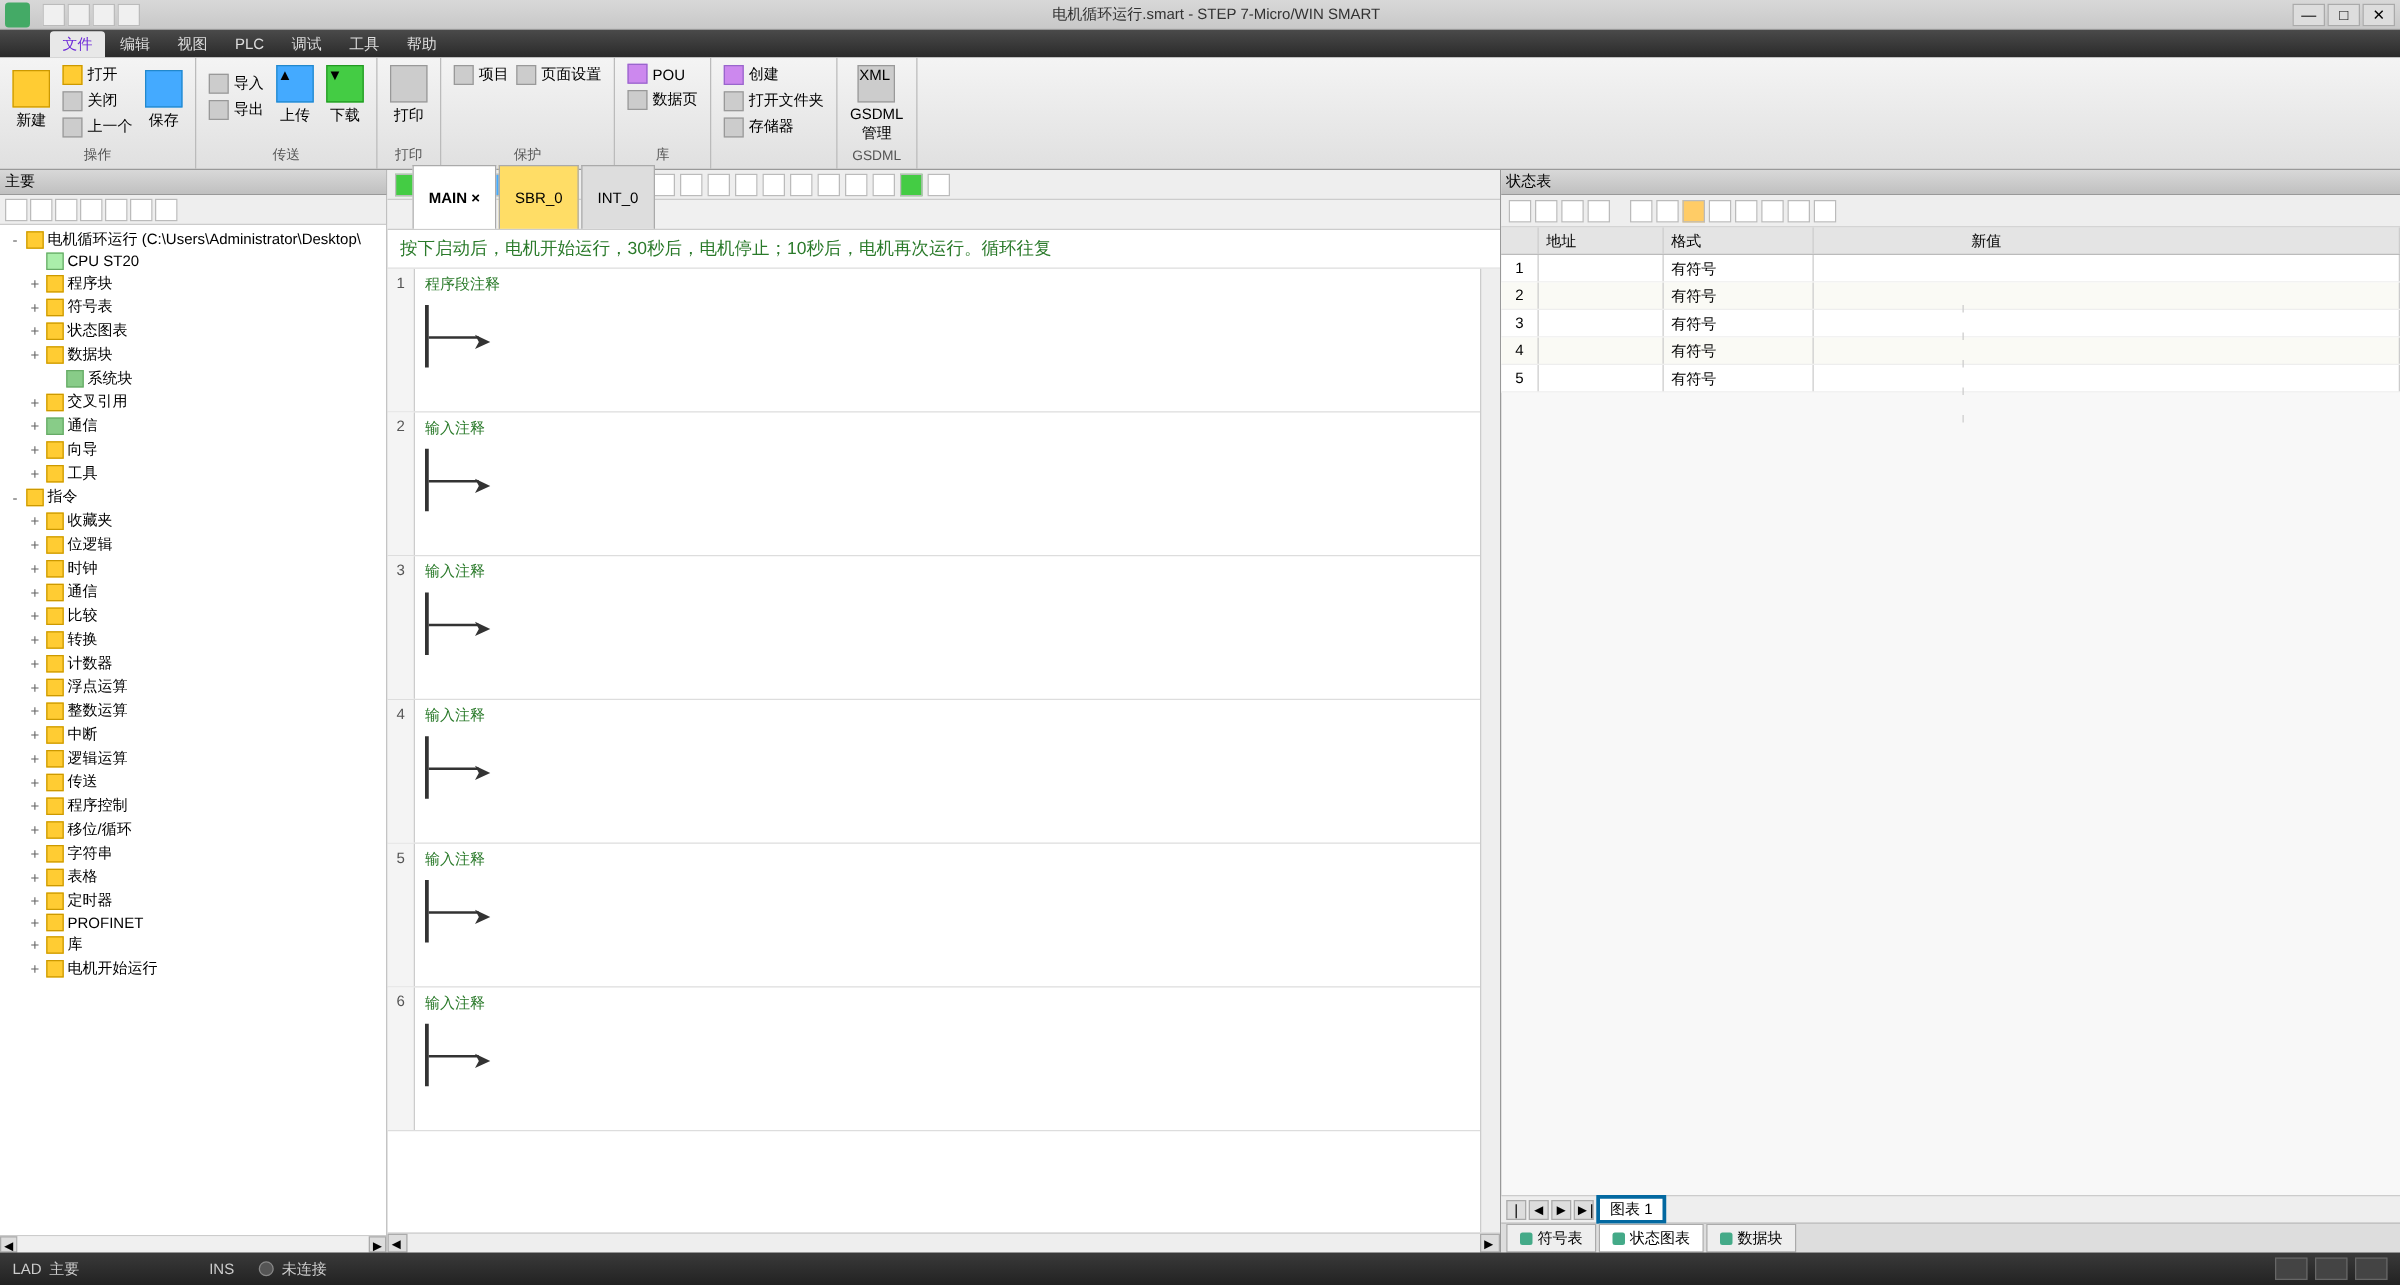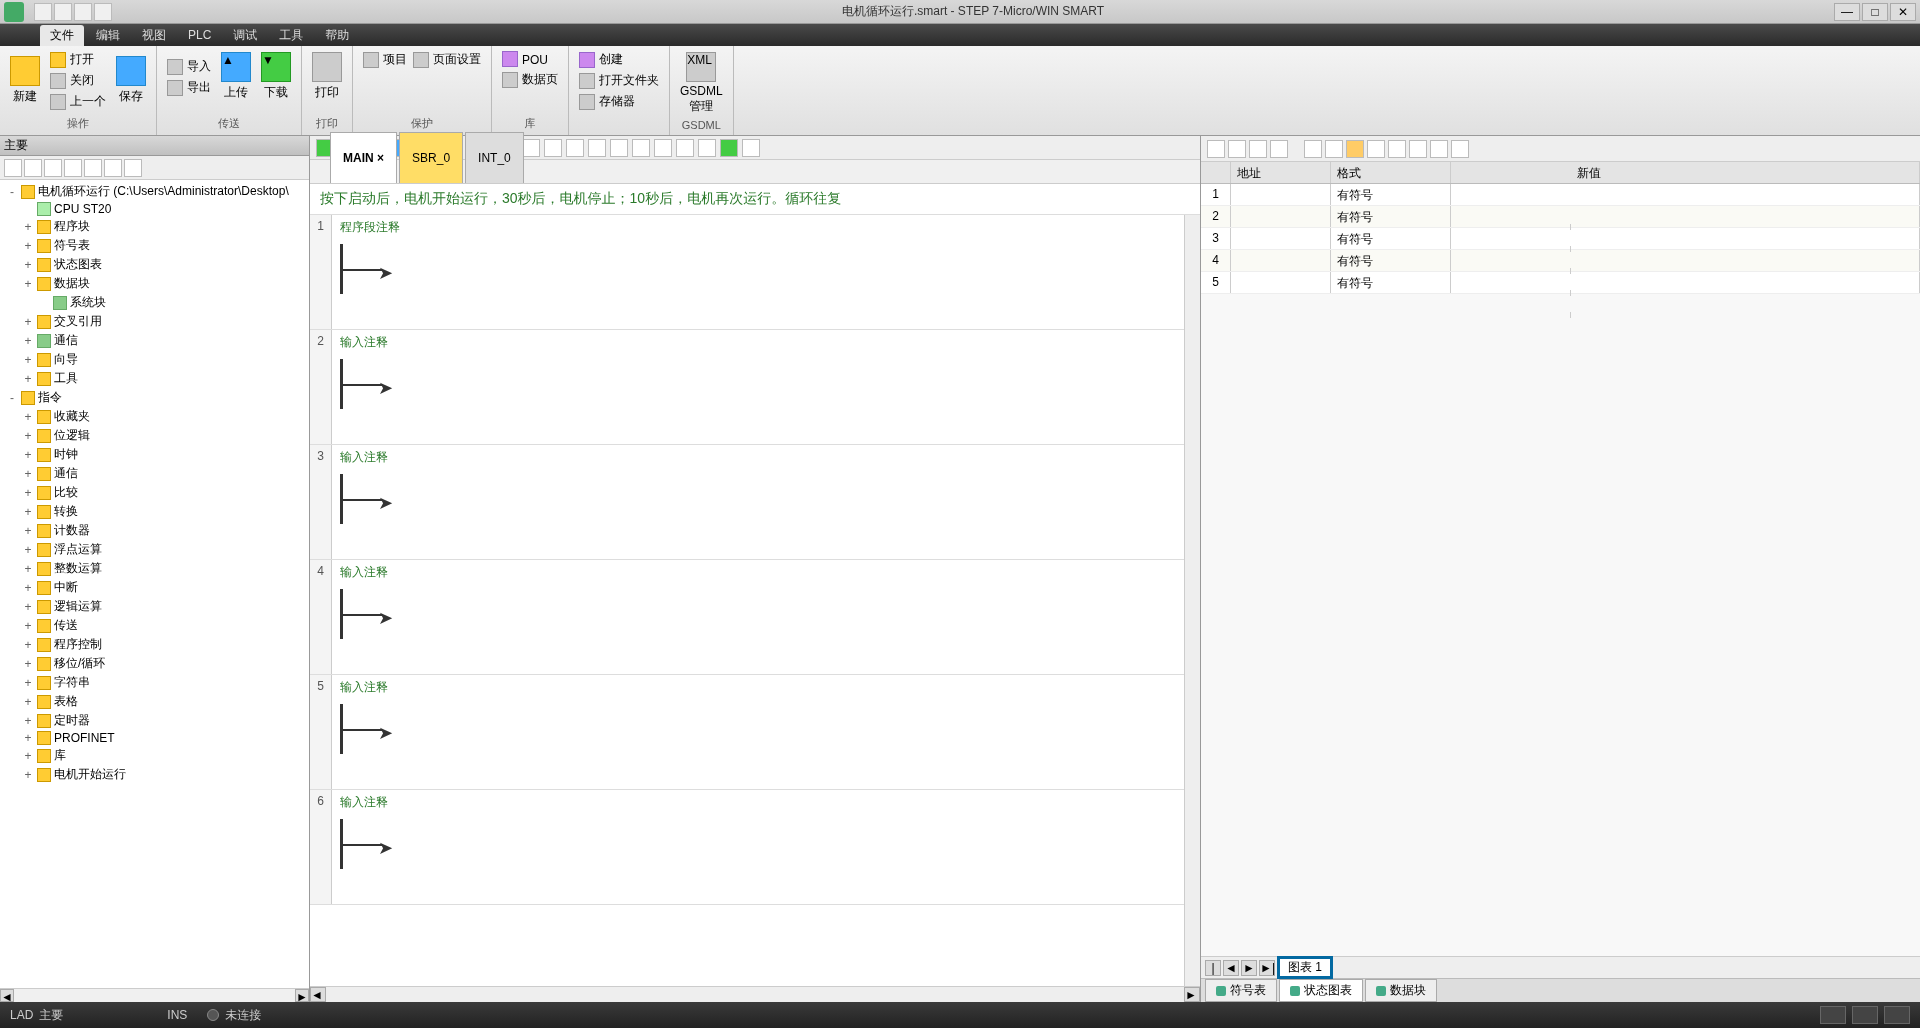--- a/index.html
+++ b/index.html
@@ -10,21 +10,21 @@
 .title-bar .app-icon { width: 20px; height: 20px; background: #4a6; border-radius: 3px; margin-right: 4px; }
 .qat { display: flex; gap: 2px; margin-left: 6px; }
 .qat .qbtn { width: 18px; height: 18px; background: #f0f0f0; border: 1px solid #bbb; }
 .title-text { flex: 1; text-align: center; color: #333; }
 .win-controls { display: flex; gap: 2px; }
 .win-controls div { width: 26px; height: 18px; background: #ddd; border: 1px solid #aaa; text-align: center; line-height: 16px; }
 
 
 .menu-tabs { height: 22px; background: linear-gradient(#4a4a4a,#2a2a2a); display: flex; align-items: center; padding-left: 40px; gap: 2px; }
 .menu-tabs .mtab { padding: 2px 10px; color: #ddd; cursor: pointer; }
-.menu-tabs .mtab.active { background: #e8e8e8; color: #000000; border-radius: 3px 3px 0 0; }
+.menu-tabs .mtab.active { background: #e8e8e8; color: #6d28d9; border-radius: 3px 3px 0 0; }
 
 
 .ribbon { height: 90px; background: linear-gradient(#f4f4f4,#e0e0e0); border-bottom: 1px solid #999; display: flex; }
 .rgroup { border-right: 1px solid #bbb; padding: 4px 8px; display: flex; flex-direction: column; justify-content: space-between; }
 .rgroup .row { display: flex; gap: 6px; align-items: center; }
 .rbig { display: flex; flex-direction: column; align-items: center; gap: 2px; cursor: pointer; padding: 2px; }
 .rbig .ico { width: 30px; height: 30px; }
 .rsmall { display: flex; align-items: flex-end; gap: 4px; cursor: pointer; padding: 1px 2px; }
 .rsmall .ico { width: 16px; height: 16px; }
 .ico.yellow { background: #fc3; border: 1px solid #c90; }
@@ -539,20 +539,21 @@
       <div class="vscroll"></div>
     </div>
     <div class="hscroll">
       <div class="sbtn">◄</div>
       <div class="strack"></div>
       <div class="sbtn">►</div>
     </div>
   </div>
 
   <div class="right-panel">
+    <div class="panel-hdr">状态表</div>
     <div class="rp-toolbar">
       <div class="rpbtn"></div>
       <div class="rpbtn"></div>
       <div class="rpbtn"></div>
       <div class="rpbtn"></div>
       <div style="width:10px"></div>
       <div class="rpbtn"></div>
       <div class="rpbtn"></div>
       <div class="rpbtn" style="background:#fc6"></div>
       <div class="rpbtn"></div>

